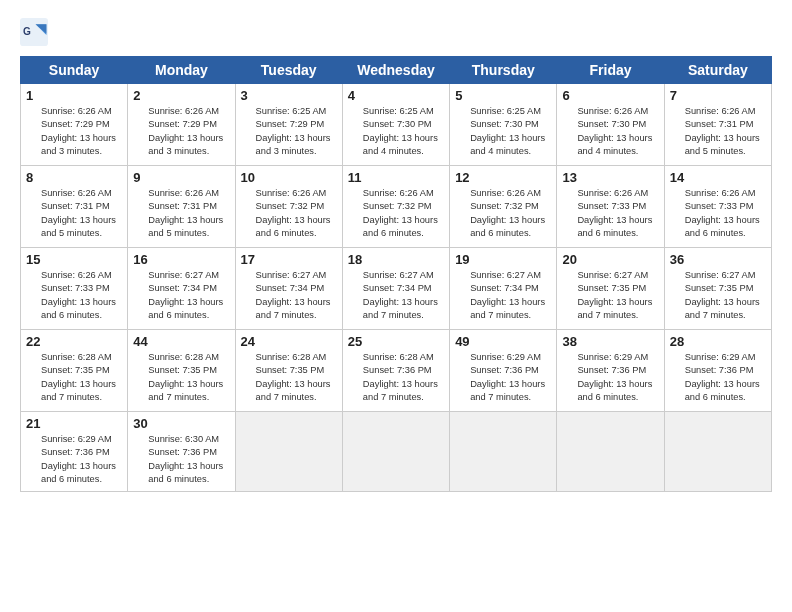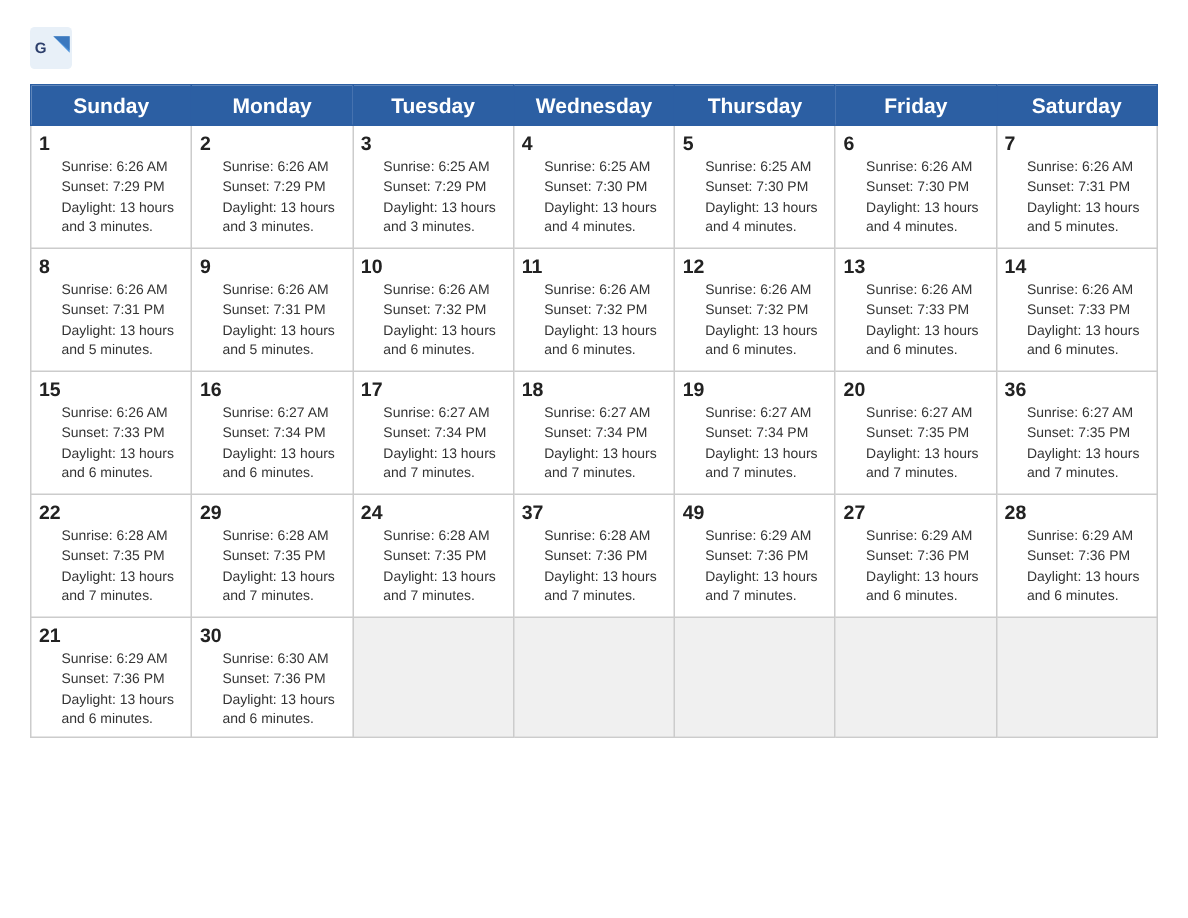--- a/index.html
+++ b/index.html
@@ -222,37 +222,37 @@
             <span class="day-num">36</span>
         <div class="day-detail">Sunrise: 6:27 AM<br>Sunset: 7:35 PM<br>Daylight: 13 hours and 7 minutes.</div>
           </td>
         </tr>
         <tr>
           <td>
             <span class="day-num">22</span>
         <div class="day-detail">Sunrise: 6:28 AM<br>Sunset: 7:35 PM<br>Daylight: 13 hours and 7 minutes.</div>
           </td>
           <td>
-            <span class="day-num">29</span>
+            <span class="day-num">44</span>
         <div class="day-detail">Sunrise: 6:28 AM<br>Sunset: 7:35 PM<br>Daylight: 13 hours and 7 minutes.</div>
           </td>
           <td>
             <span class="day-num">24</span>
         <div class="day-detail">Sunrise: 6:28 AM<br>Sunset: 7:35 PM<br>Daylight: 13 hours and 7 minutes.</div>
           </td>
           <td>
-            <span class="day-num">37</span>
+            <span class="day-num">25</span>
         <div class="day-detail">Sunrise: 6:28 AM<br>Sunset: 7:36 PM<br>Daylight: 13 hours and 7 minutes.</div>
           </td>
           <td>
             <span class="day-num">49</span>
         <div class="day-detail">Sunrise: 6:29 AM<br>Sunset: 7:36 PM<br>Daylight: 13 hours and 7 minutes.</div>
           </td>
           <td>
-            <span class="day-num">27</span>
+            <span class="day-num">38</span>
         <div class="day-detail">Sunrise: 6:29 AM<br>Sunset: 7:36 PM<br>Daylight: 13 hours and 6 minutes.</div>
           </td>
           <td>
             <span class="day-num">28</span>
         <div class="day-detail">Sunrise: 6:29 AM<br>Sunset: 7:36 PM<br>Daylight: 13 hours and 6 minutes.</div>
           </td>
         </tr>
         <tr class="last-row">
           <td>
             <span class="day-num">21</span>

